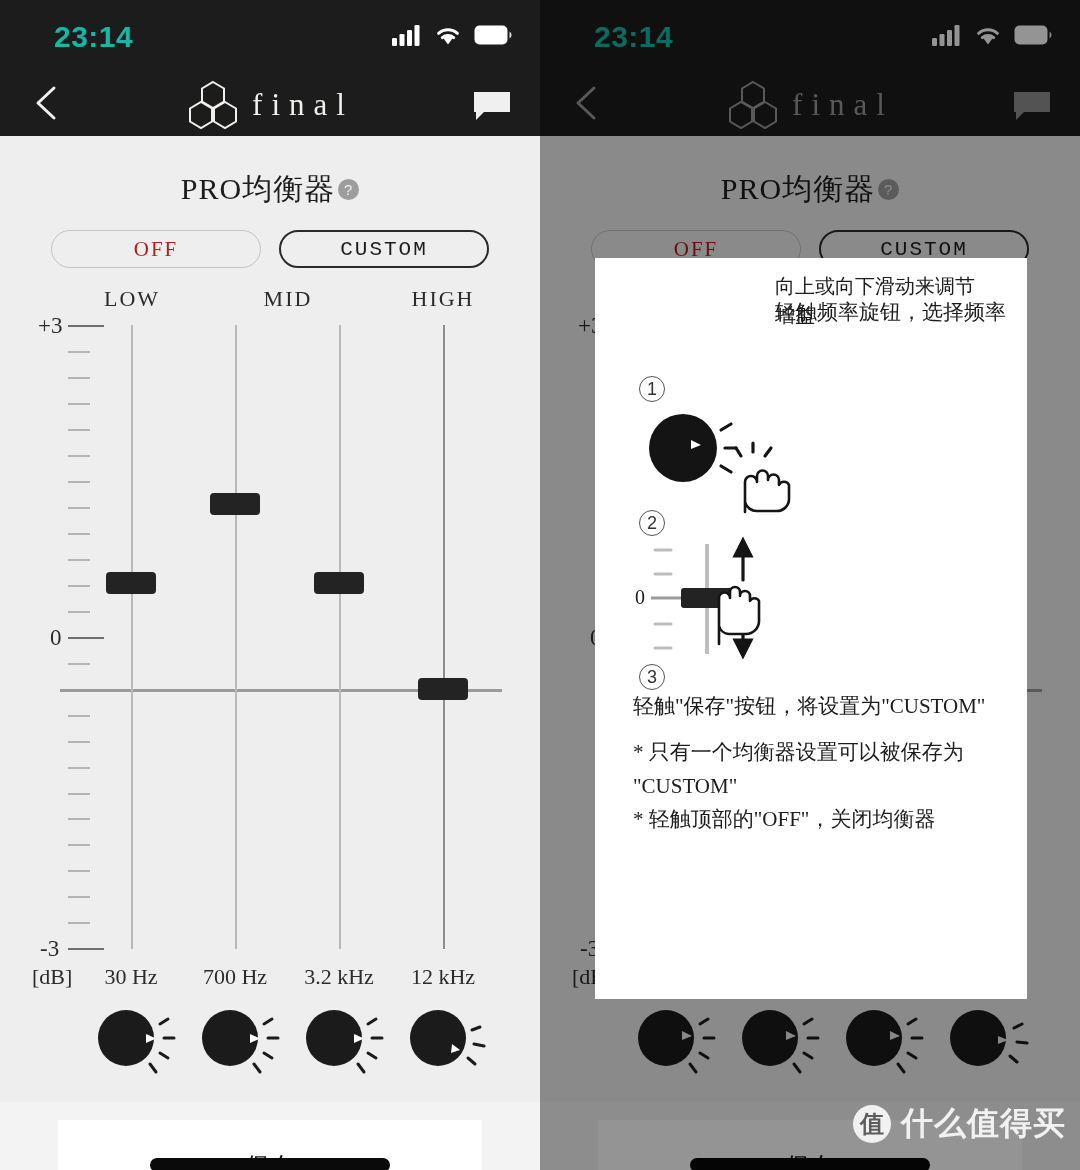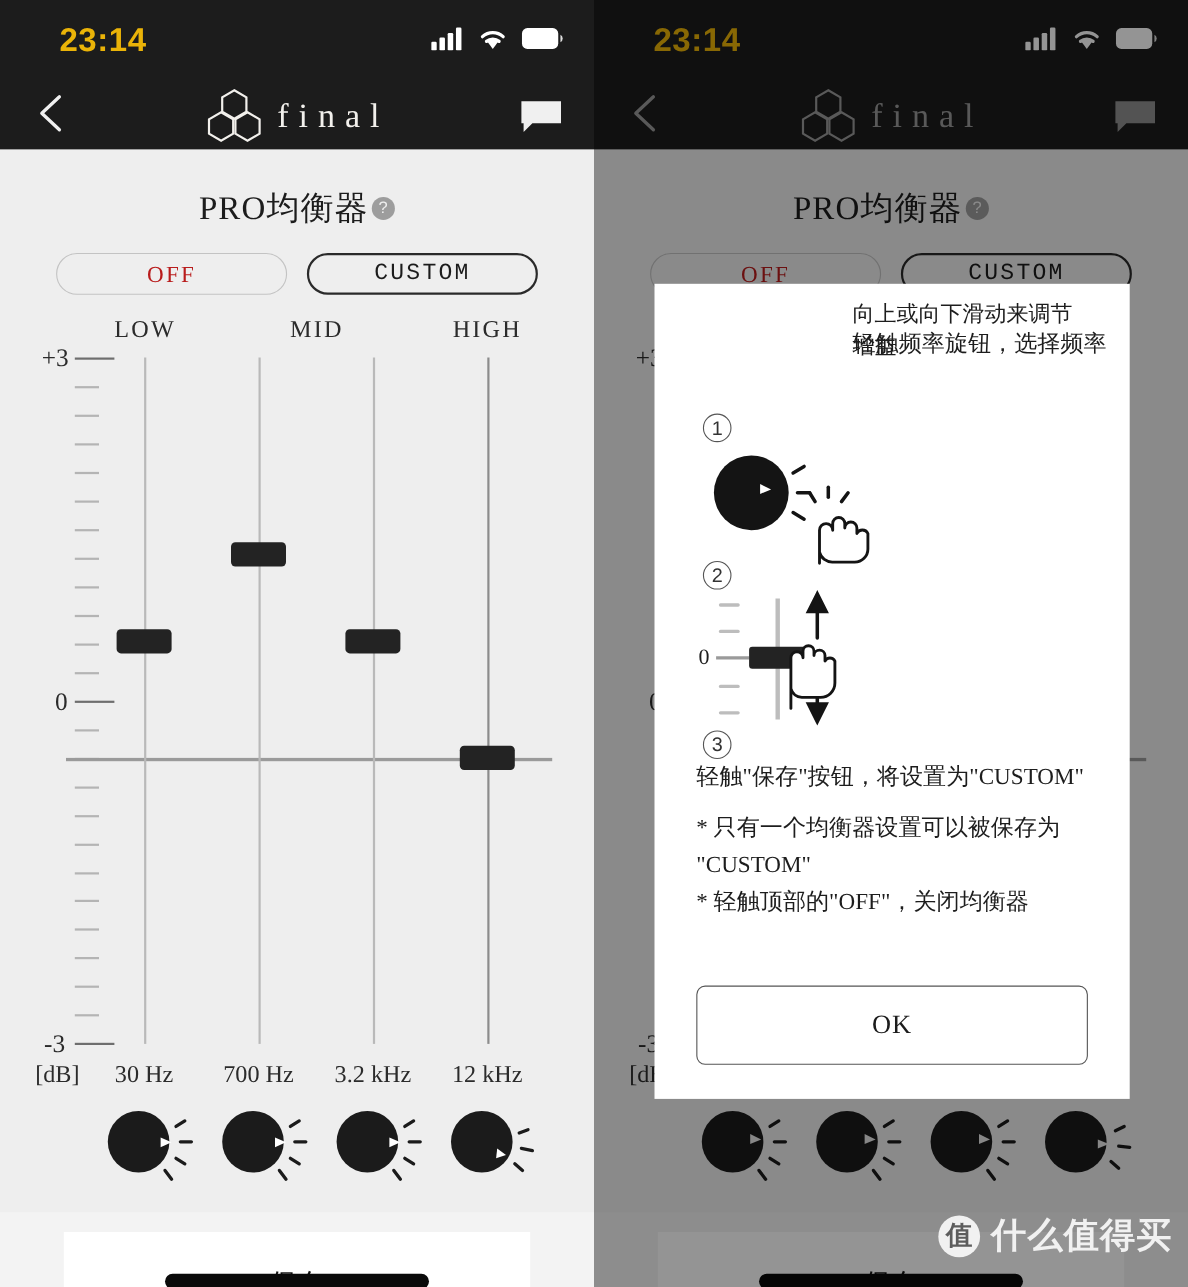--- a/index.html
+++ b/index.html
@@ -4,21 +4,21 @@
 <style>
   * { margin:0; padding:0; box-sizing:border-box; }
   html,body { width:1080px; height:1170px; overflow:hidden; background:#ededed;
               font-family:"Liberation Serif", serif; }
   #root { position:relative; width:1080px; height:1170px; display:flex; }
 
   .panel { position:relative; width:540px; height:1170px; overflow:hidden; background:#eeeeee; }
 
   
   .statusbar { height:70px; background:#1c1c1c; position:relative; }
-  .clock { position:absolute; left:54px; top:20px; color:#eab308; font-size:30px;
+  .clock { position:absolute; left:54px; top:20px; color:#14b8a6; font-size:30px;
            font-weight:700; font-family:"Liberation Sans", sans-serif; letter-spacing:.5px; }
   .stat-icons { position:absolute; right:28px; top:24px; display:flex; align-items:center; gap:12px; }
   .navbar { height:66px; background:#1c1c1c; position:relative; }
   .back-arrow { position:absolute; left:26px; top:10px; width:46px; height:46px; }
   .brand { position:absolute; left:0; right:0; top:10px; display:flex; align-items:center;
            justify-content:center; gap:12px;text-align:center; }
   .brand-word { color:#f2f0ec; font-size:31px; letter-spacing:9px; font-family:"Liberation Serif", serif; }
   .chat-icon { position:absolute; right:28px; top:20px; }
 
   
@@ -507,21 +507,20 @@
 
       <div class="step-num step3">3</div>
       <div class="step3-text">轻触"保存"按钮，将设置为"CUSTOM"</div>
 
       <div class="notes">
         <div>* 只有一个均衡器设置可以被保存为 "CUSTOM"</div>
         <div>* 轻触顶部的"OFF"，关闭均衡器</div>
       </div>
 
 
-      <div class="ok-btn">OK</div>
     </div>
 
     <div class="watermark">
       <span class="wm-badge">值</span>
       <span class="wm-text">什么值得买</span>
     </div>
   </div>
 </div>
 
 </body></html>

